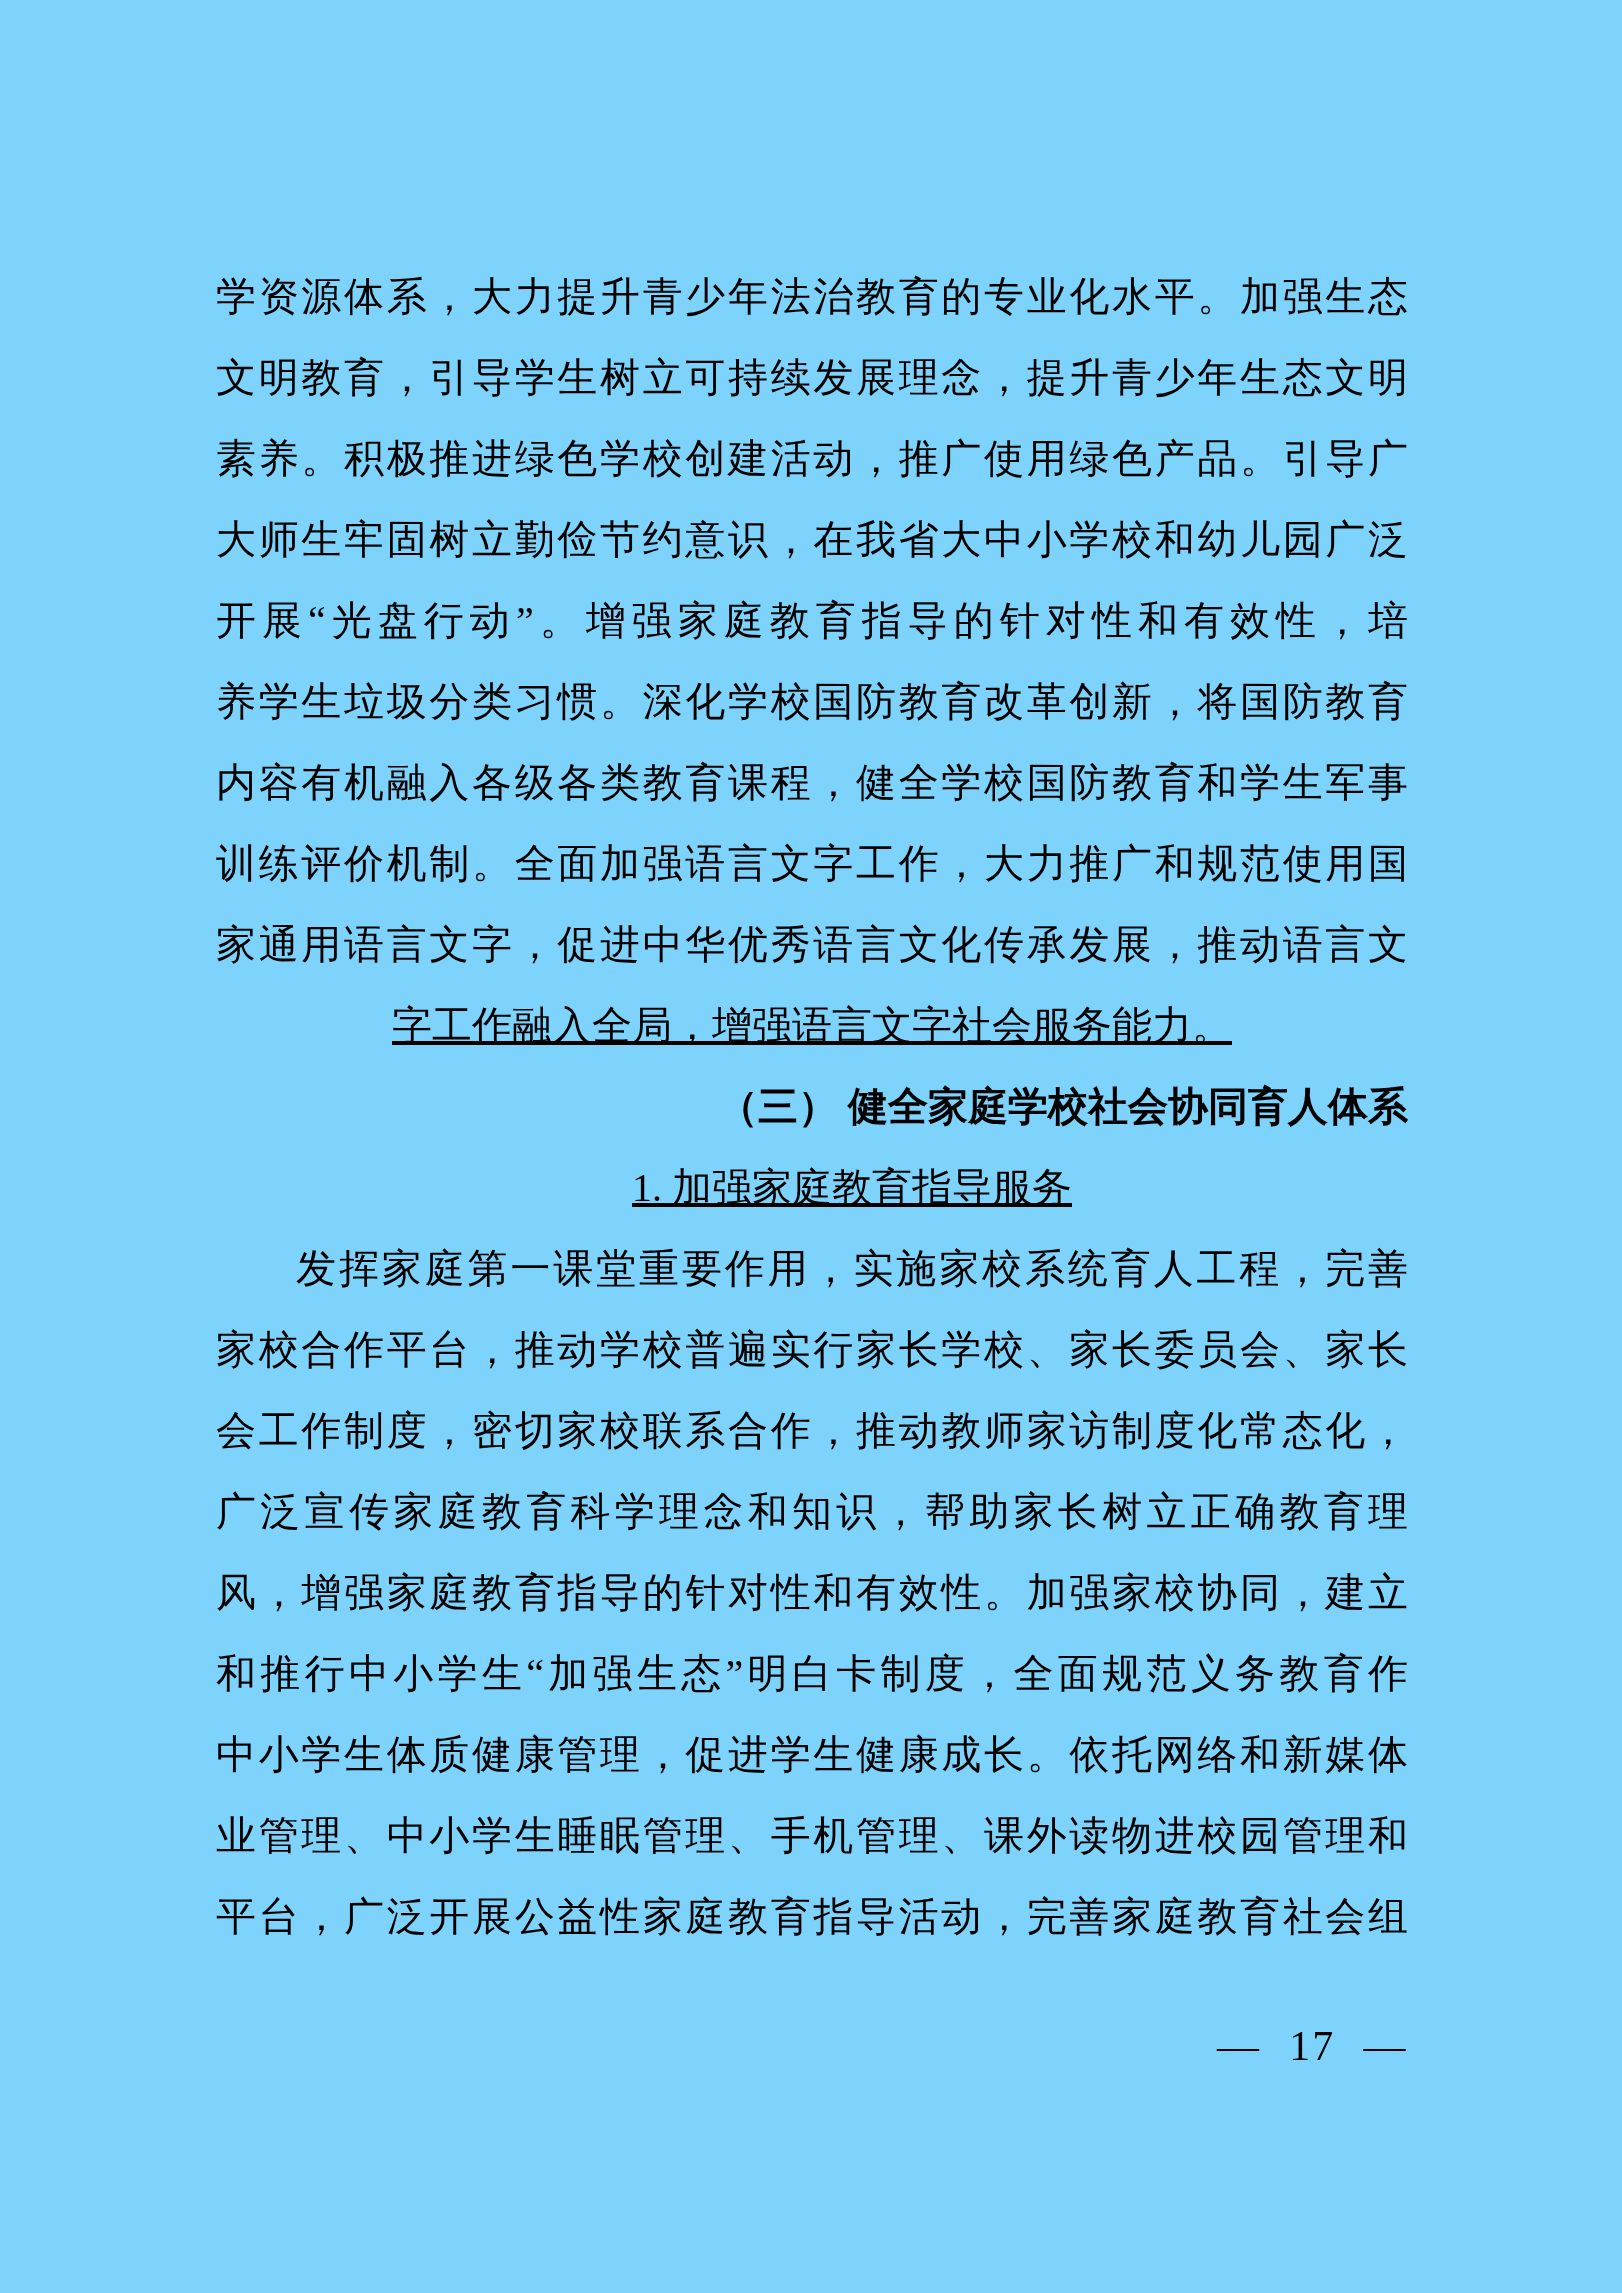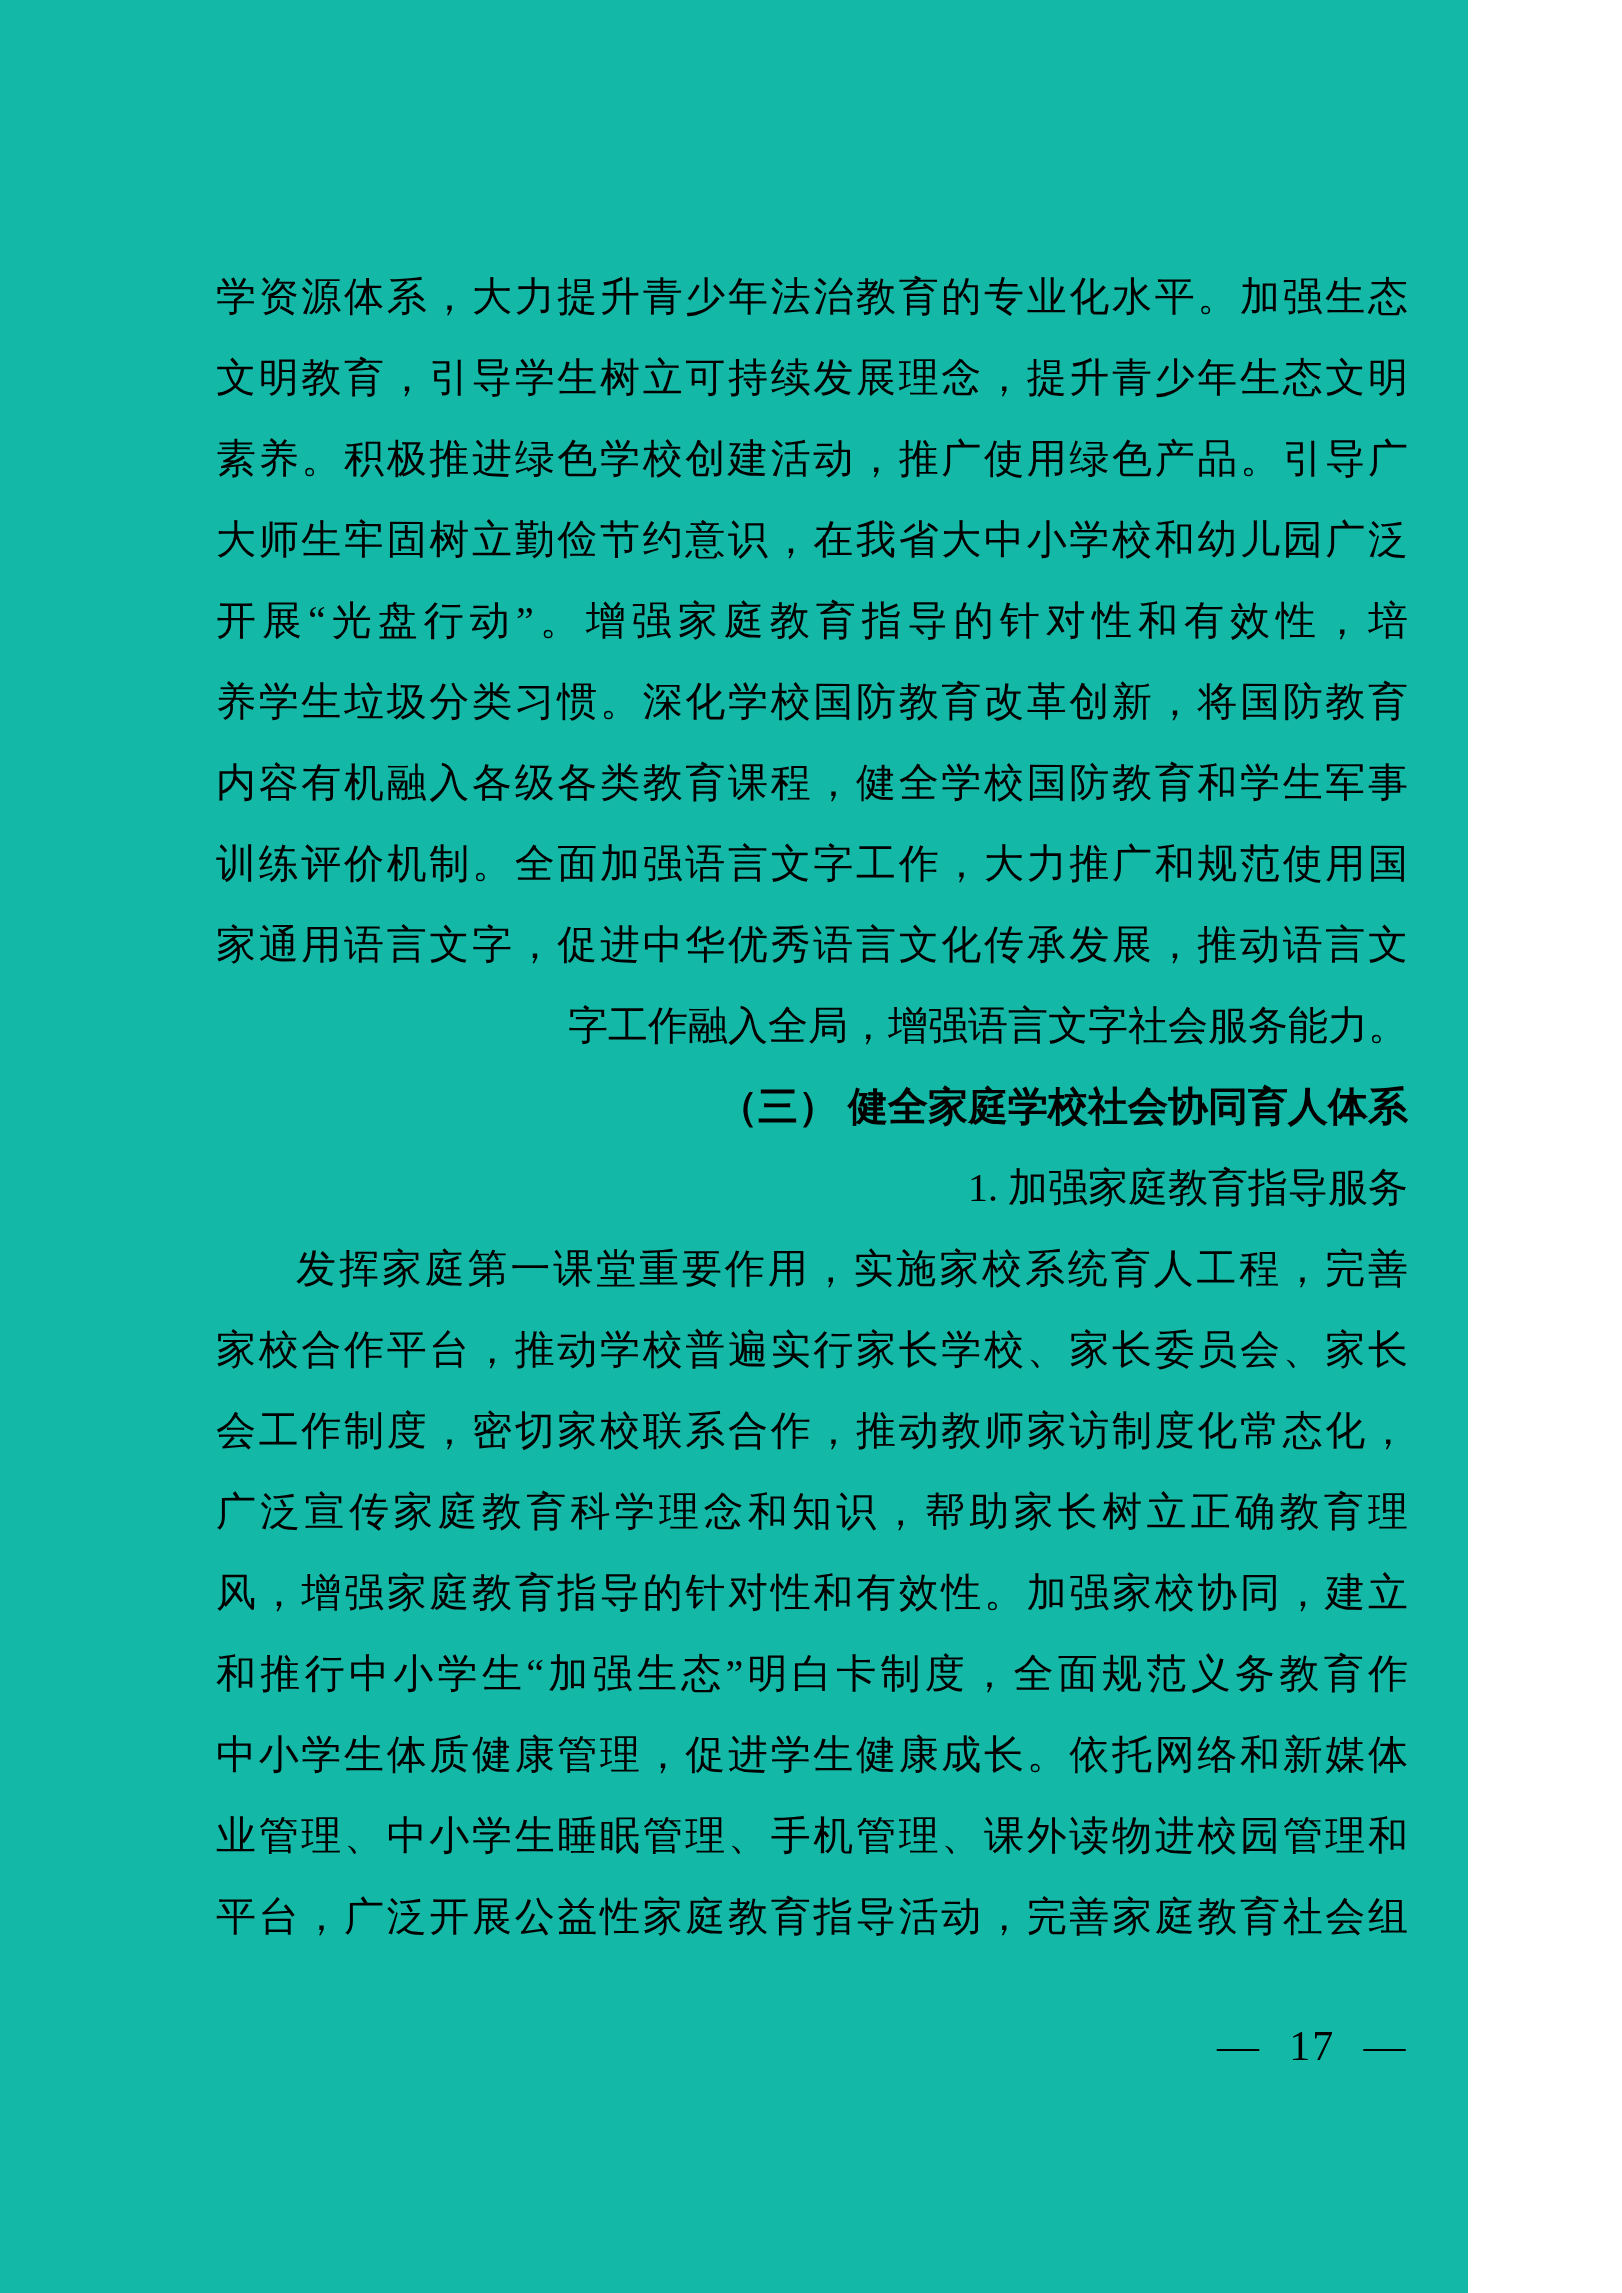--- a/index.html
+++ b/index.html
@@ -2,23 +2,23 @@
 <html><head>
 <meta charset="utf-8">
 <style>
   html, body {
     margin: 0;
     padding: 0;
     background: #ffffff;
   }
   .page {
     position: relative;
-    width: 1468px;
+    width: 1622px;
     height: 2294px;
-    background: #14b8a6;
+    background: #7dd3fc;
     color: #000000;
     font-family: "Liberation Serif", "DejaVu Serif", serif;
     overflow: hidden;
   }
   .text-block {
     position: absolute;
     left: 216px;
     top: 256px;
     width: 1192px;
   }
@@ -27,22 +27,23 @@
     line-height: 81px;
     font-size: 40px;
     color: #000000;
     text-justify: inter-character;
   }
   .body-justify {
     text-align: justify;
     text-align-last: justify;
   }
   .body-left {
-    text-align: right;
+    text-align: center;
     text-align-last: auto;
+    text-decoration: underline;
   }
   .indent {
     text-indent: 2em;
   }
   .heading {
     font-weight: 700;
     text-align: right;
     text-align-last: auto;
   }
   .page-number {

